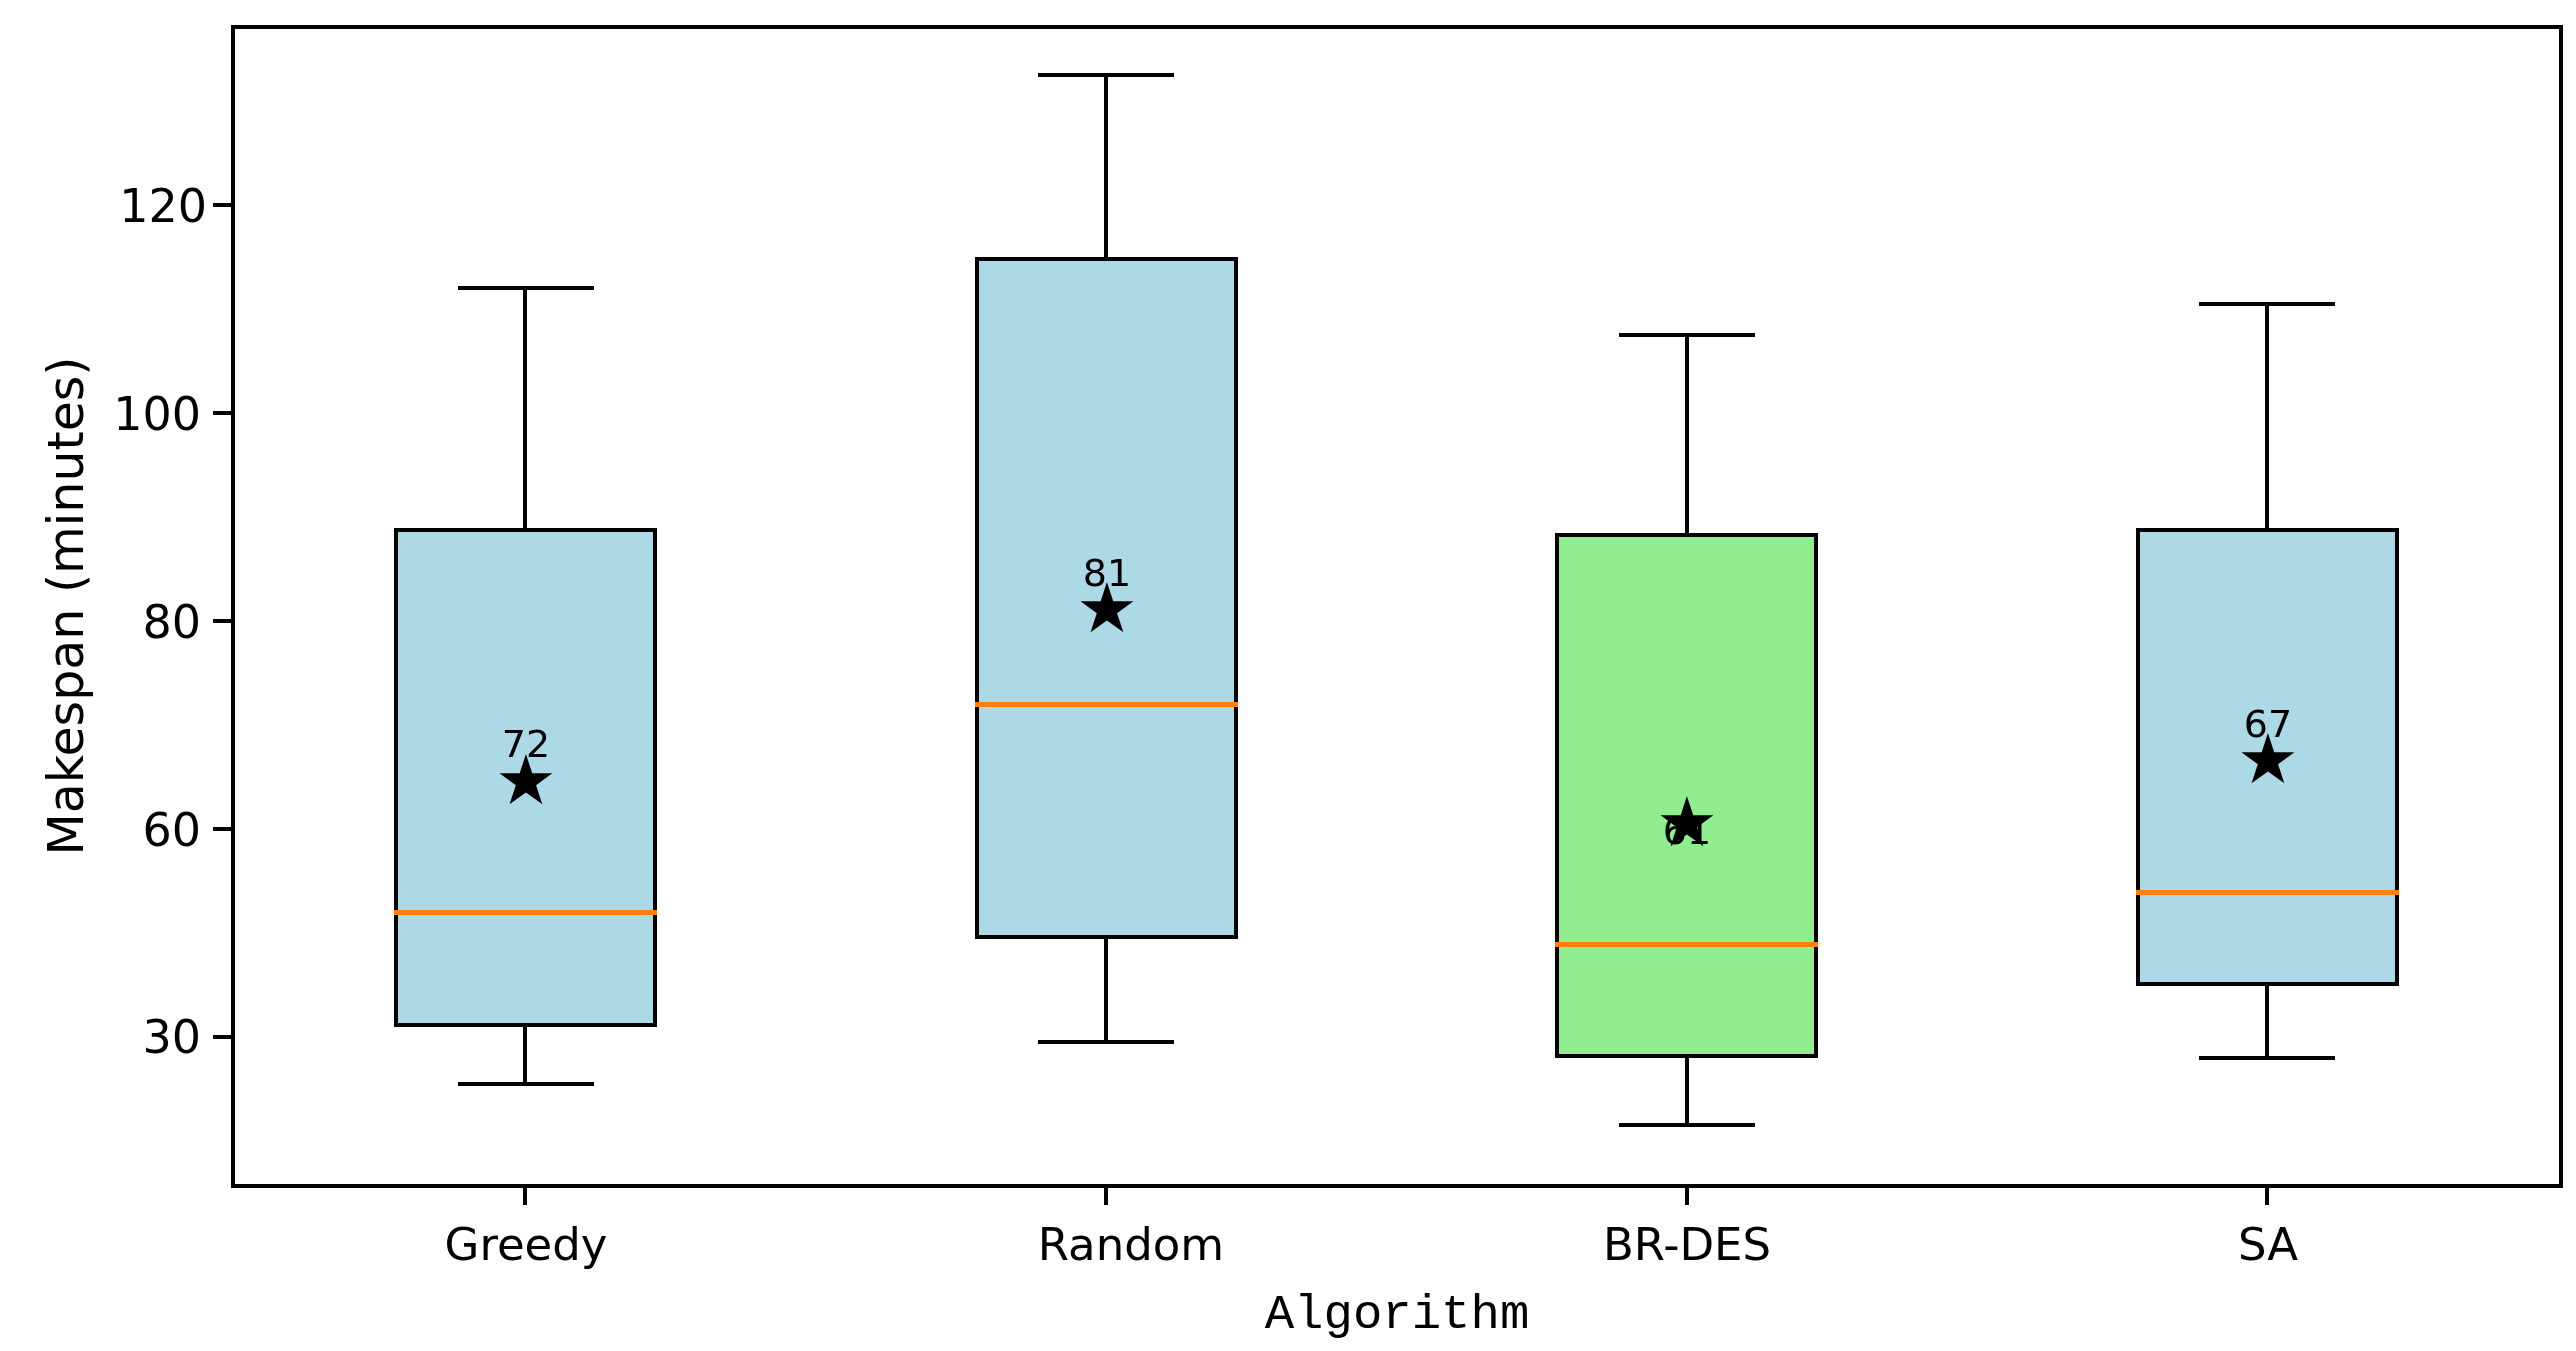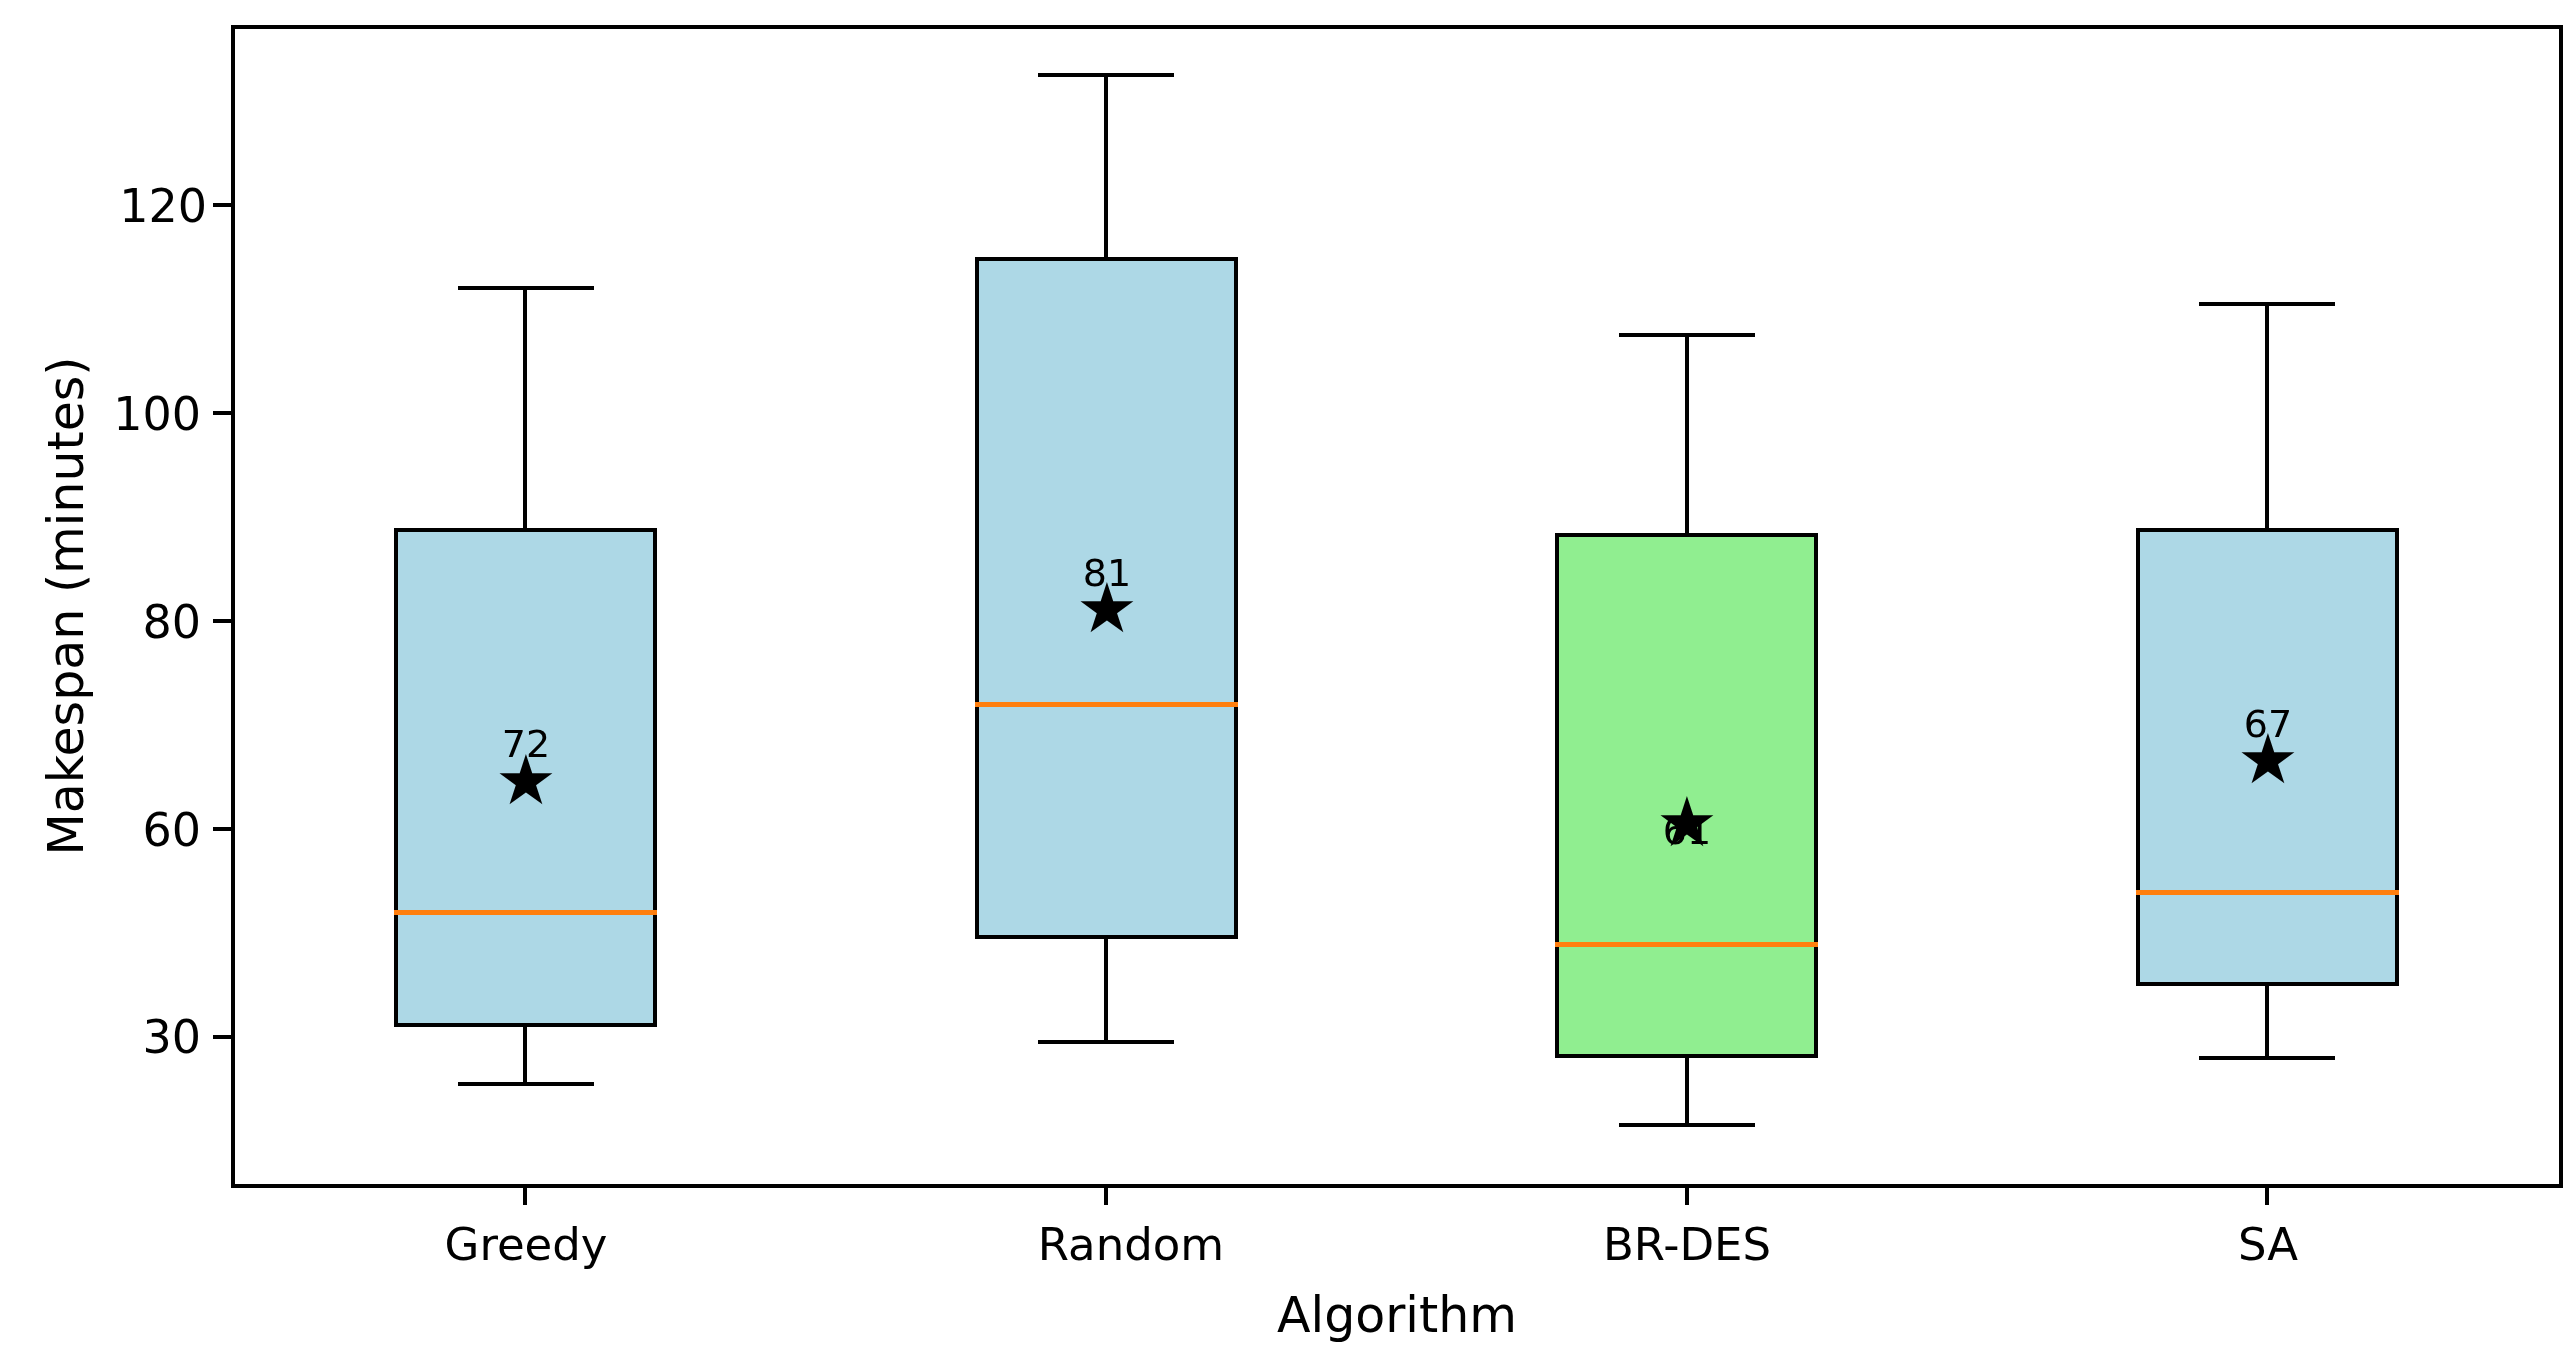--- a/index.html
+++ b/index.html
@@ -66,16 +66,16 @@
       <div class="abs mean-label" style="left: 1687px; top: 819px;">61</div>
       <div class="abs" style="left: 2265px; top: 305px; width: 4.4px; height: 223px; background: rgb(0, 0, 0);"></div>
       <div class="abs" style="left: 2265px; top: 985px; width: 4.4px; height: 73px; background: rgb(0, 0, 0);"></div>
       <div class="abs" style="left: 2199px; top: 302px; width: 136px; height: 4.4px; background: rgb(0, 0, 0);"></div>
       <div class="abs" style="left: 2199px; top: 1056px; width: 136px; height: 4.4px; background: rgb(0, 0, 0);"></div>
       <div class="abs" style="left: 2136px; top: 528px; width: 263px; height: 458px; background: rgb(173, 216, 230); border: 4.4px solid rgb(0, 0, 0); box-sizing: border-box;"></div>
       <div class="abs" style="left: 2136px; top: 890px; width: 263px; height: 5.3px; background: rgb(255, 127, 14);"></div>
       <div class="abs star" style="left: 2268px; top: 762px; font-size: 69px; color: rgb(0, 0, 0);">★</div>
       <div class="abs mean-label" style="left: 2268px; top: 712px; text-align: right;">67</div>
     </div>
-  <div class="abs axis-label centered" id="xlabel" style="left: 1397px; top: 1315px;">Algorithm</div>
+  <div class="abs axis-label centered" id="xlabel" style="left: 1397px; top: 1315px; font-family: Liberation Mono, monospace;">Algorithm</div>
   <div class="abs axis-label centered" id="ylabel" style="transform: translate(-50%, -50%) rotate(-90deg); left: 66px; top: 606px;">Makespan (minutes)</div>
 </div>
 
 
 </body></html>

